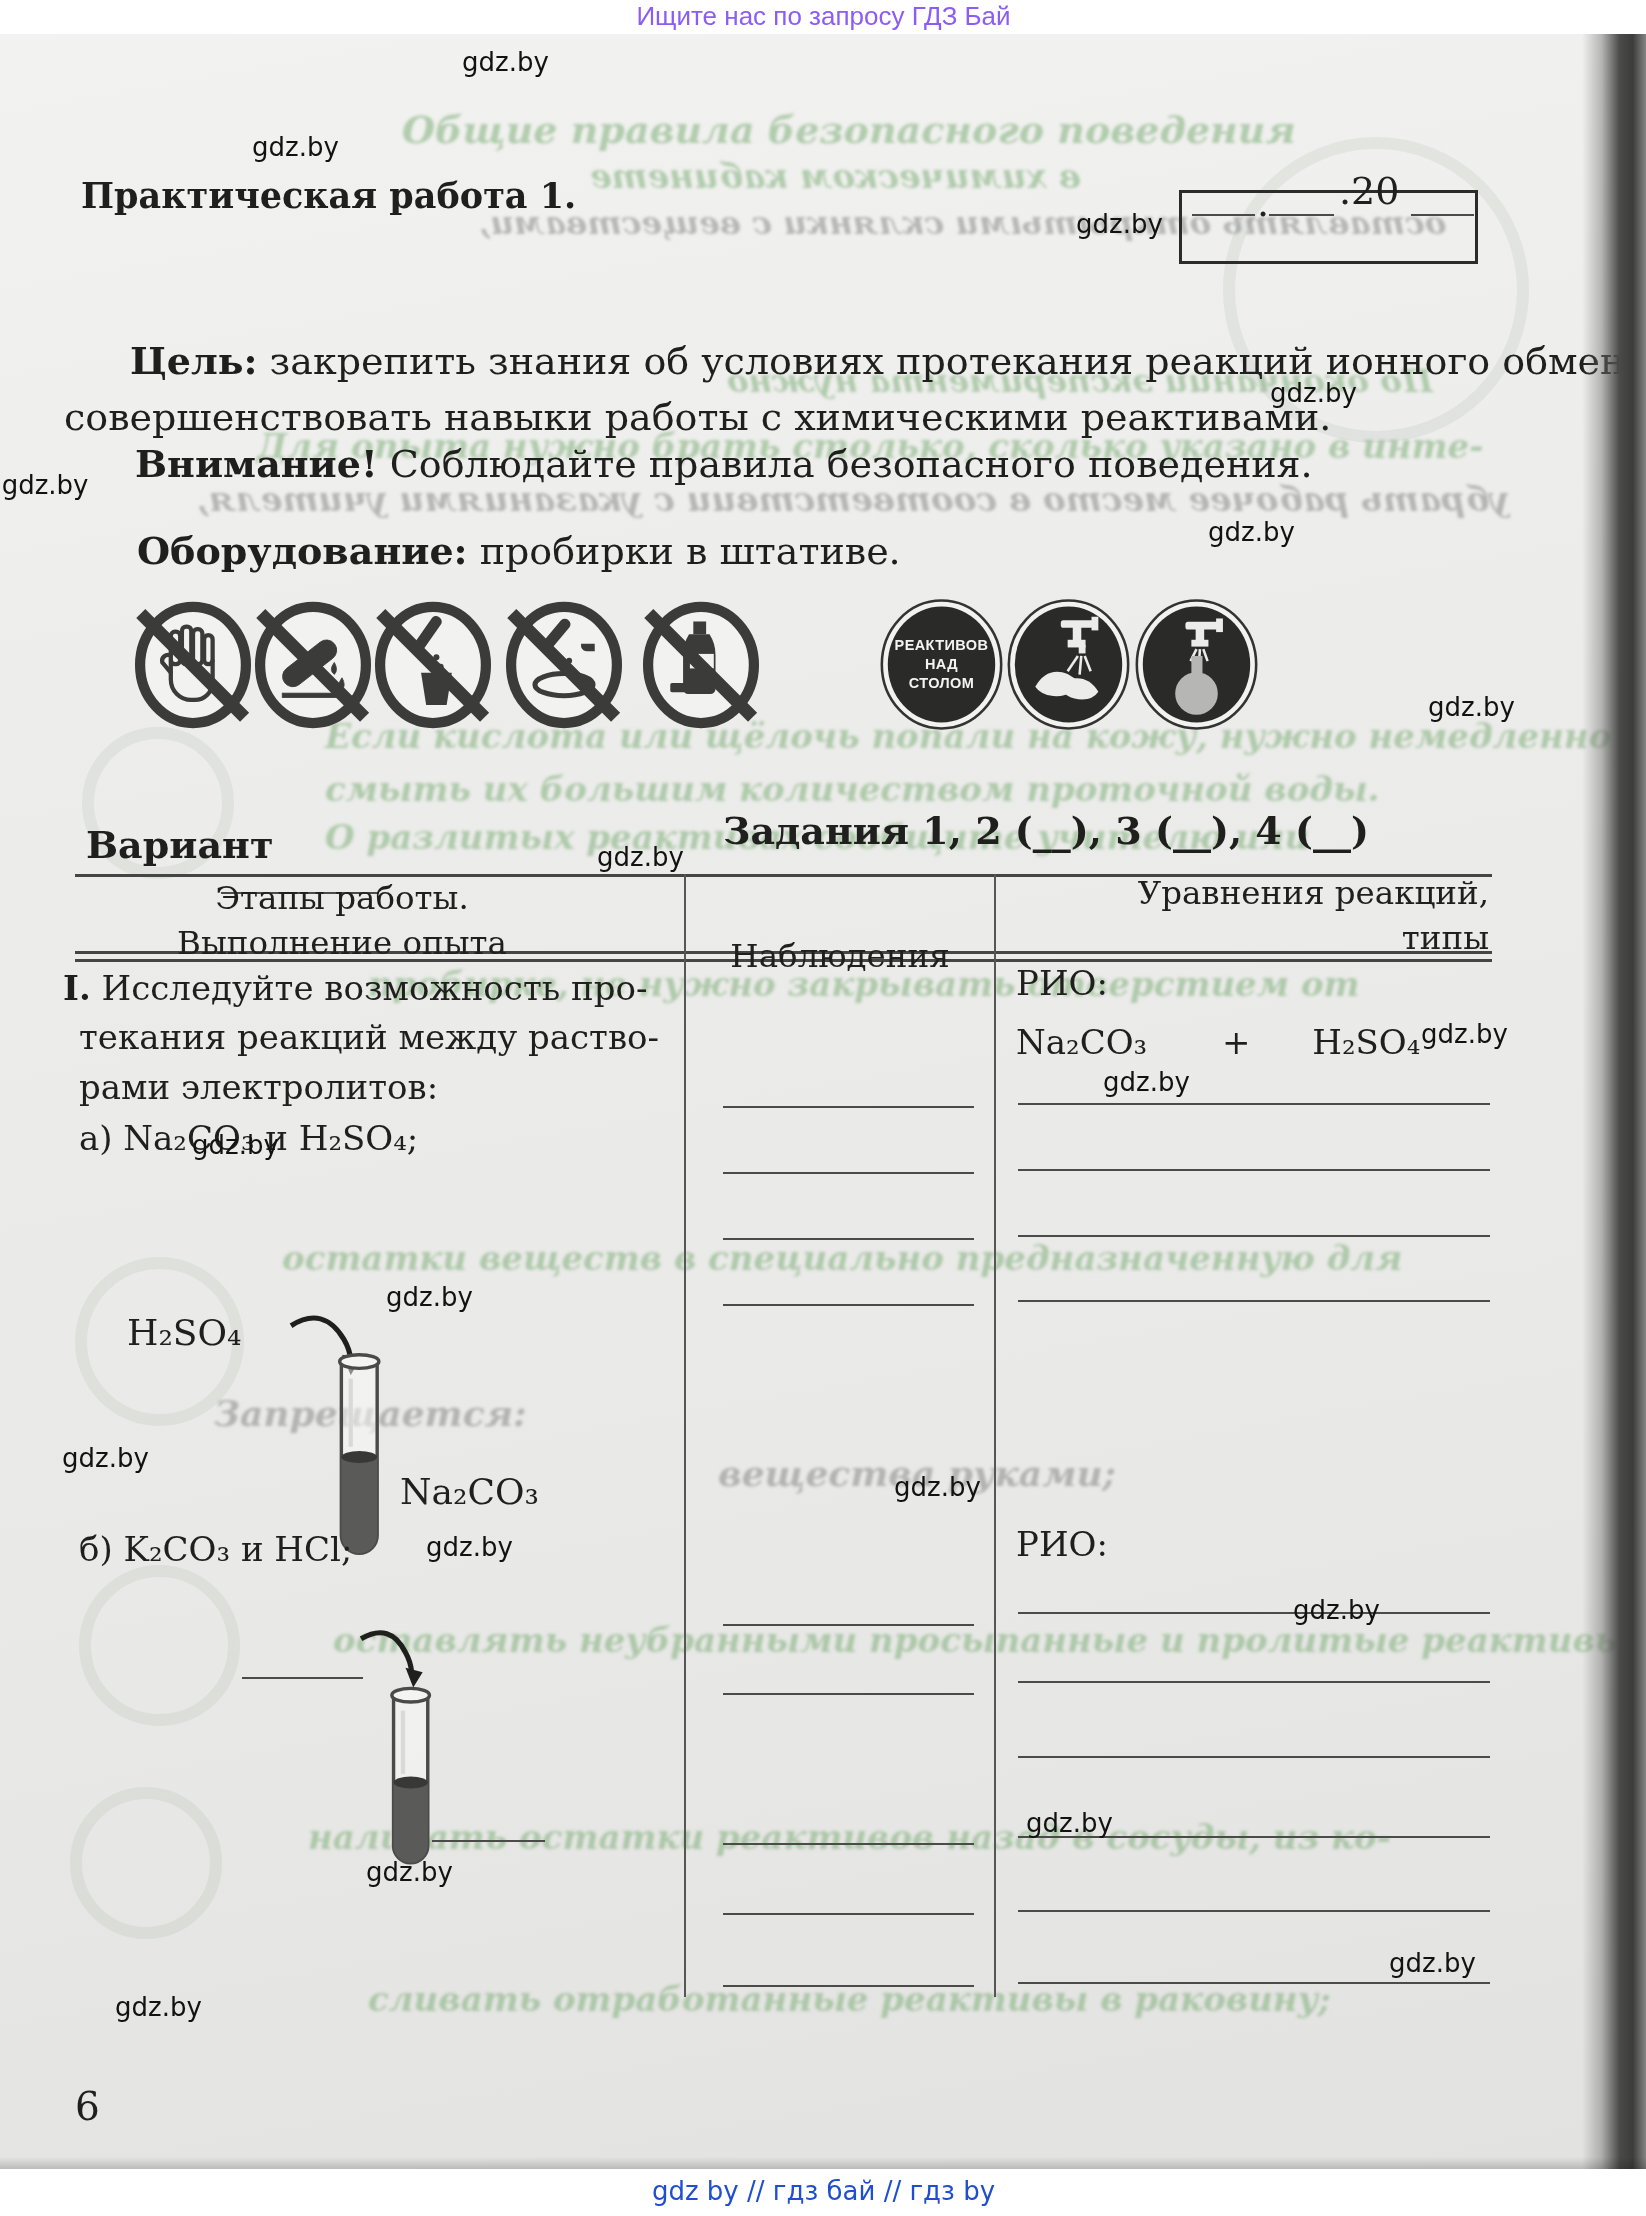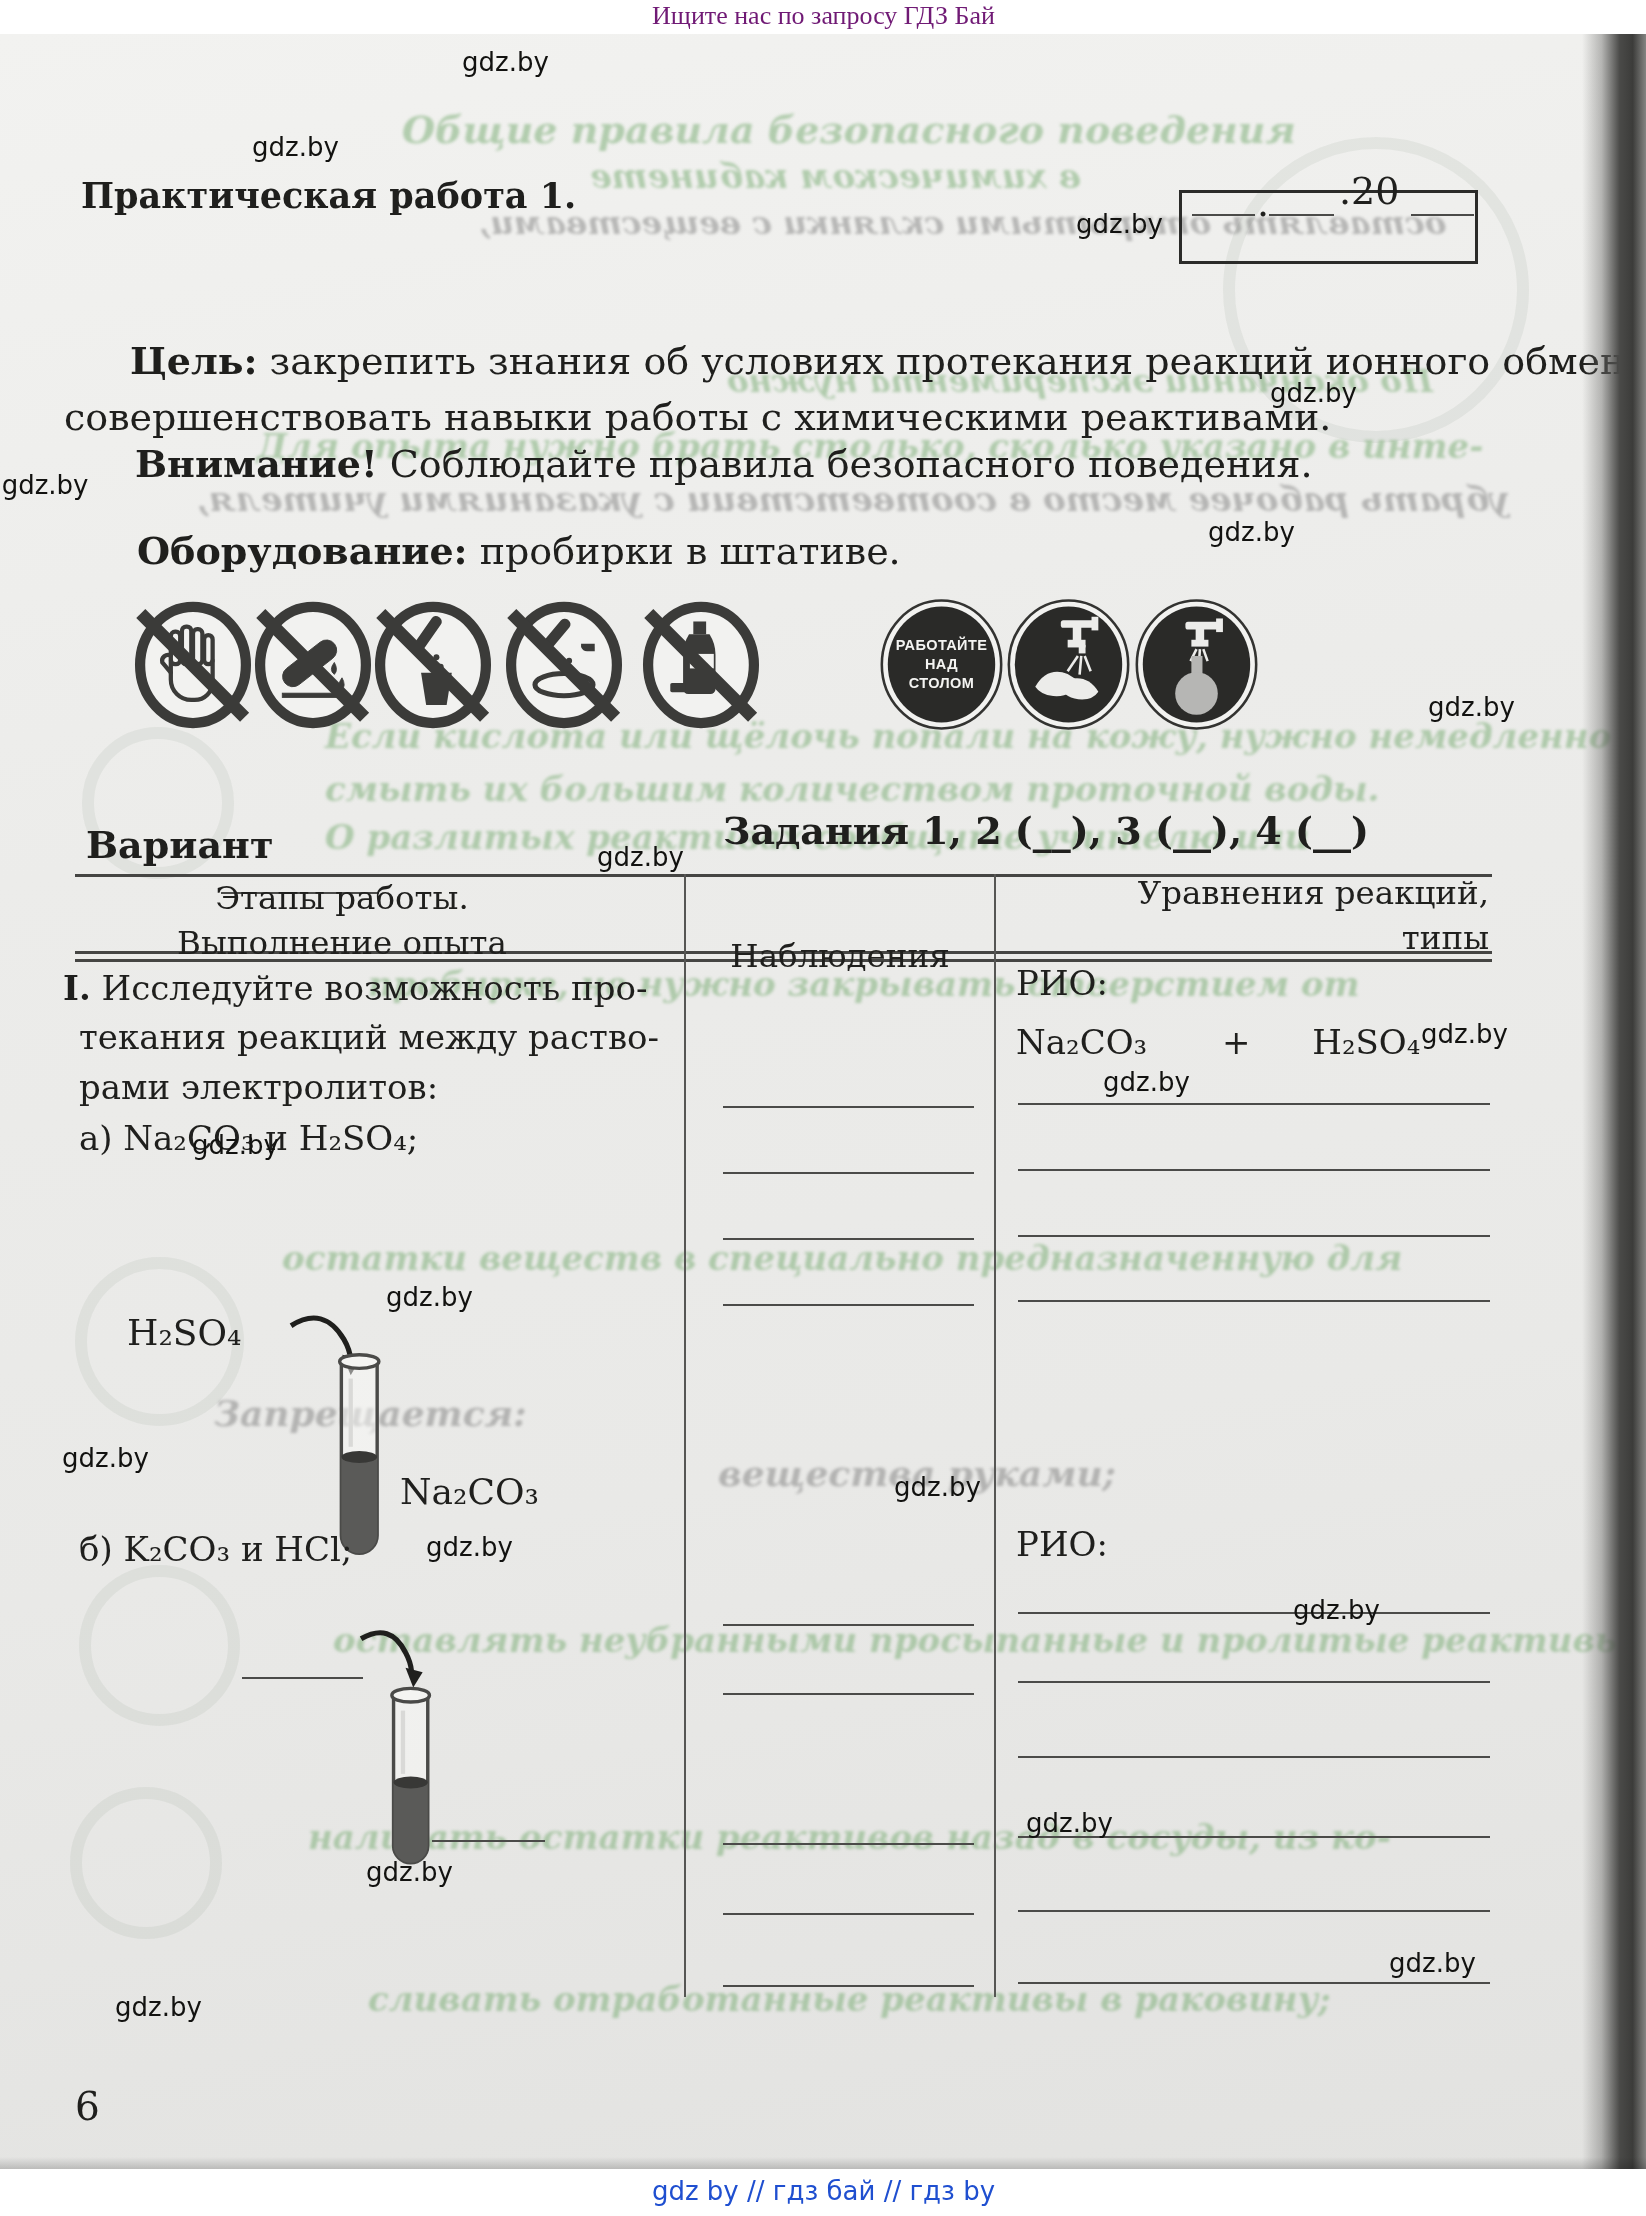--- a/index.html
+++ b/index.html
@@ -2,21 +2,21 @@
 <html style="font-size:13.7px"><head>
 <meta charset="utf-8">
 <style>
   html,body{margin:0;padding:0;background:#ffffff;}
   #stage{position:relative;width:1647px;height:2216px;background:#ffffff;overflow:hidden;
          font-family:"DejaVu Serif",serif;color:#1f1f1d;}
   .abs{position:absolute;white-space:nowrap;}
 
   
   .topbar{position:absolute;top:0;left:0;width:1647px;height:34px;background:#ffffff;text-align:center;}
-  .topbar span{font-family:Liberation Serif, serif;font-size:26px;line-height:32.5px;color:#701a75;}
+  .topbar span{font-family:Liberation Sans, sans-serif;font-size:26px;line-height:32.5px;color:#8b5cf6;}
   .footerbar{position:absolute;left:0;top:2169px;width:1647px;height:47px;background:#ffffff;text-align:center;}
   .footerbar span{font-family:"DejaVu Sans",sans-serif;font-size:26px;line-height:44px;color:#1f4fd0;}
 
   
   .scan{position:absolute;left:0;top:34px;width:1647px;height:2135px;
         background:linear-gradient(170deg,#f2f2f0 0%,#ececea 35%,#e9e9e7 65%,#e2e2e0 100%);}
   .edge{position:absolute;top:0;right:0;width:65px;height:100%;
         background:linear-gradient(90deg,rgba(120,120,118,0) 0%,rgba(110,110,108,0.45) 30%,#4a4a48 58%,#3c3c3a 78%,#8a8a88 100%);}
   .botshadow{position:absolute;left:0;bottom:0;width:100%;height:12px;
         background:linear-gradient(180deg,rgba(0,0,0,0) 0%,rgba(0,0,0,0.18) 100%);}
@@ -191,21 +191,21 @@
         <rect x="-16" y="68" width="172" height="15" fill="#3b3b39" transform="rotate(45 70 75)"></rect>
       </svg>
     </div>
 
     <div class="icon" style="left:879px;top:564px;width:125px;height:133px;">
       <svg viewBox="0 0 146 156" width="125" height="133">
         <ellipse cx="73" cy="78" rx="70" ry="75" fill="#f2f2f0" stroke="#333331" stroke-width="3"></ellipse>
         <ellipse cx="73" cy="78" rx="63" ry="68" fill="#2a2a28"></ellipse>
       </svg>
       <div class="darklabel">
-        <span>РАБОТАЙТЕ</span>
+        <span>РЕАКТИВОВ</span>
         <span>НАД</span>
         <span>СТОЛОМ</span>
       </div>
     </div>
 
     <div class="icon" style="left:1006px;top:564px;">
       <svg viewBox="0 0 146 156" width="125" height="133">
         <ellipse cx="73" cy="78" rx="70" ry="75" fill="#f2f2f0" stroke="#333331" stroke-width="3"></ellipse>
         <ellipse cx="73" cy="78" rx="63" ry="68" fill="#2a2a28"></ellipse>
         <g fill="#ececea">

